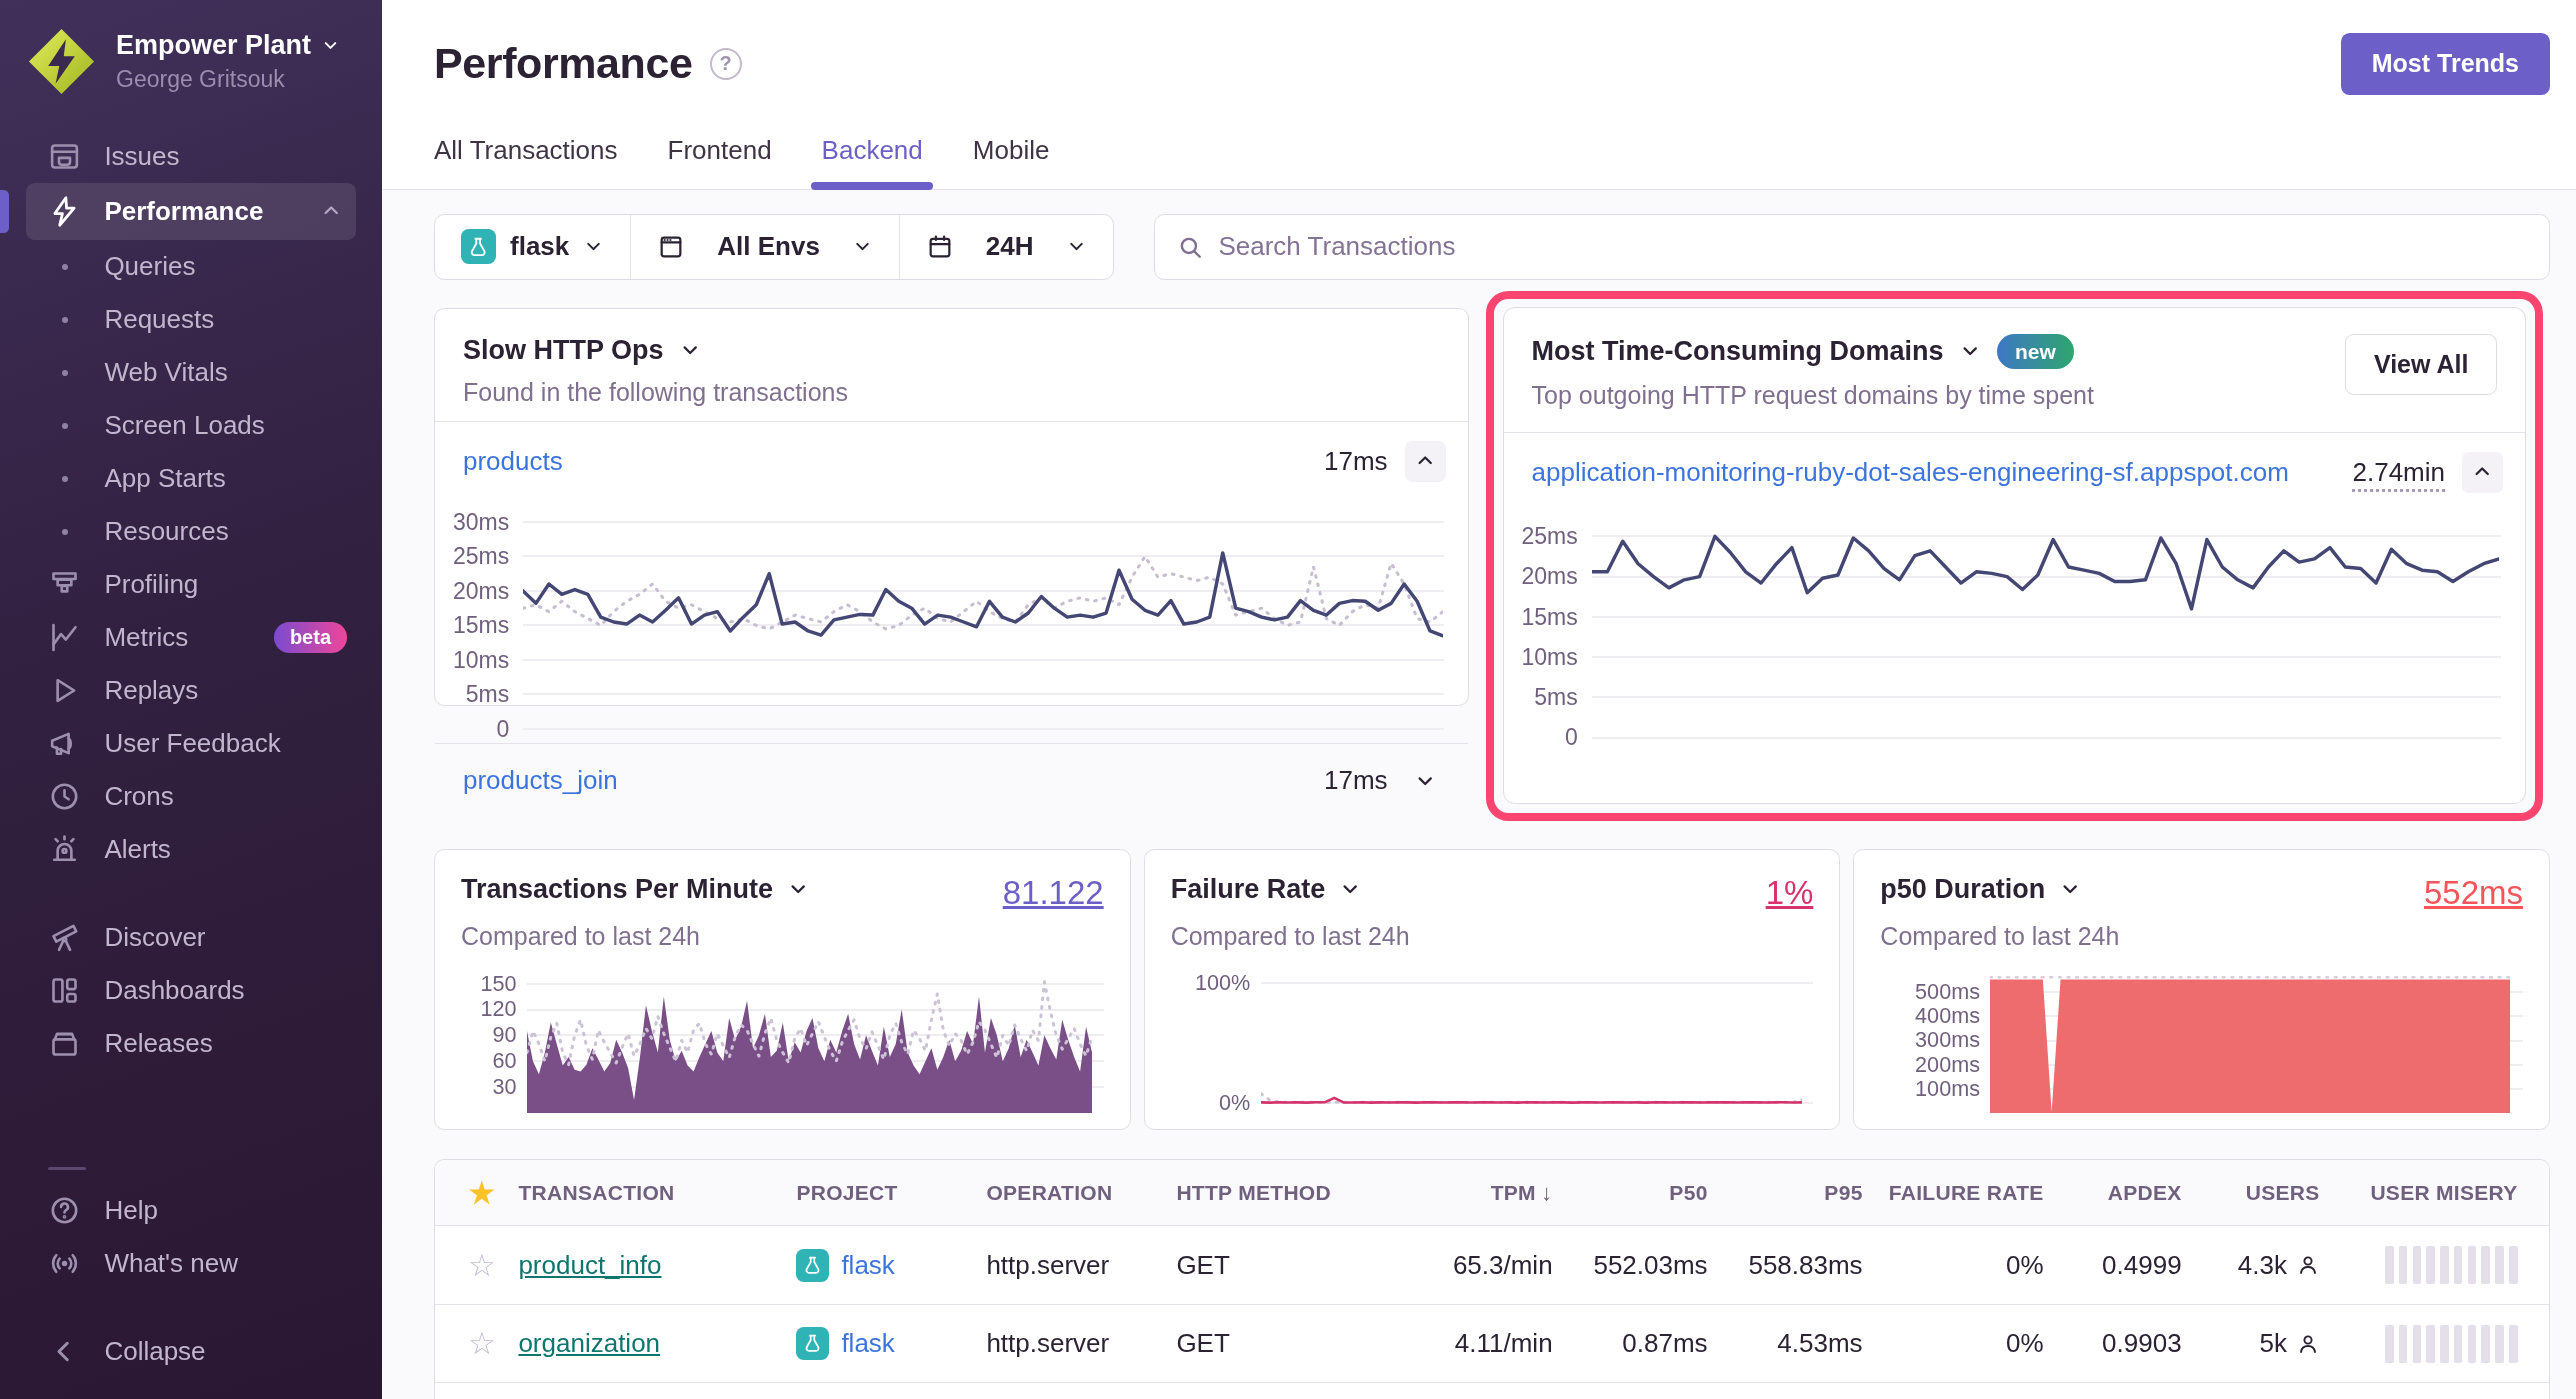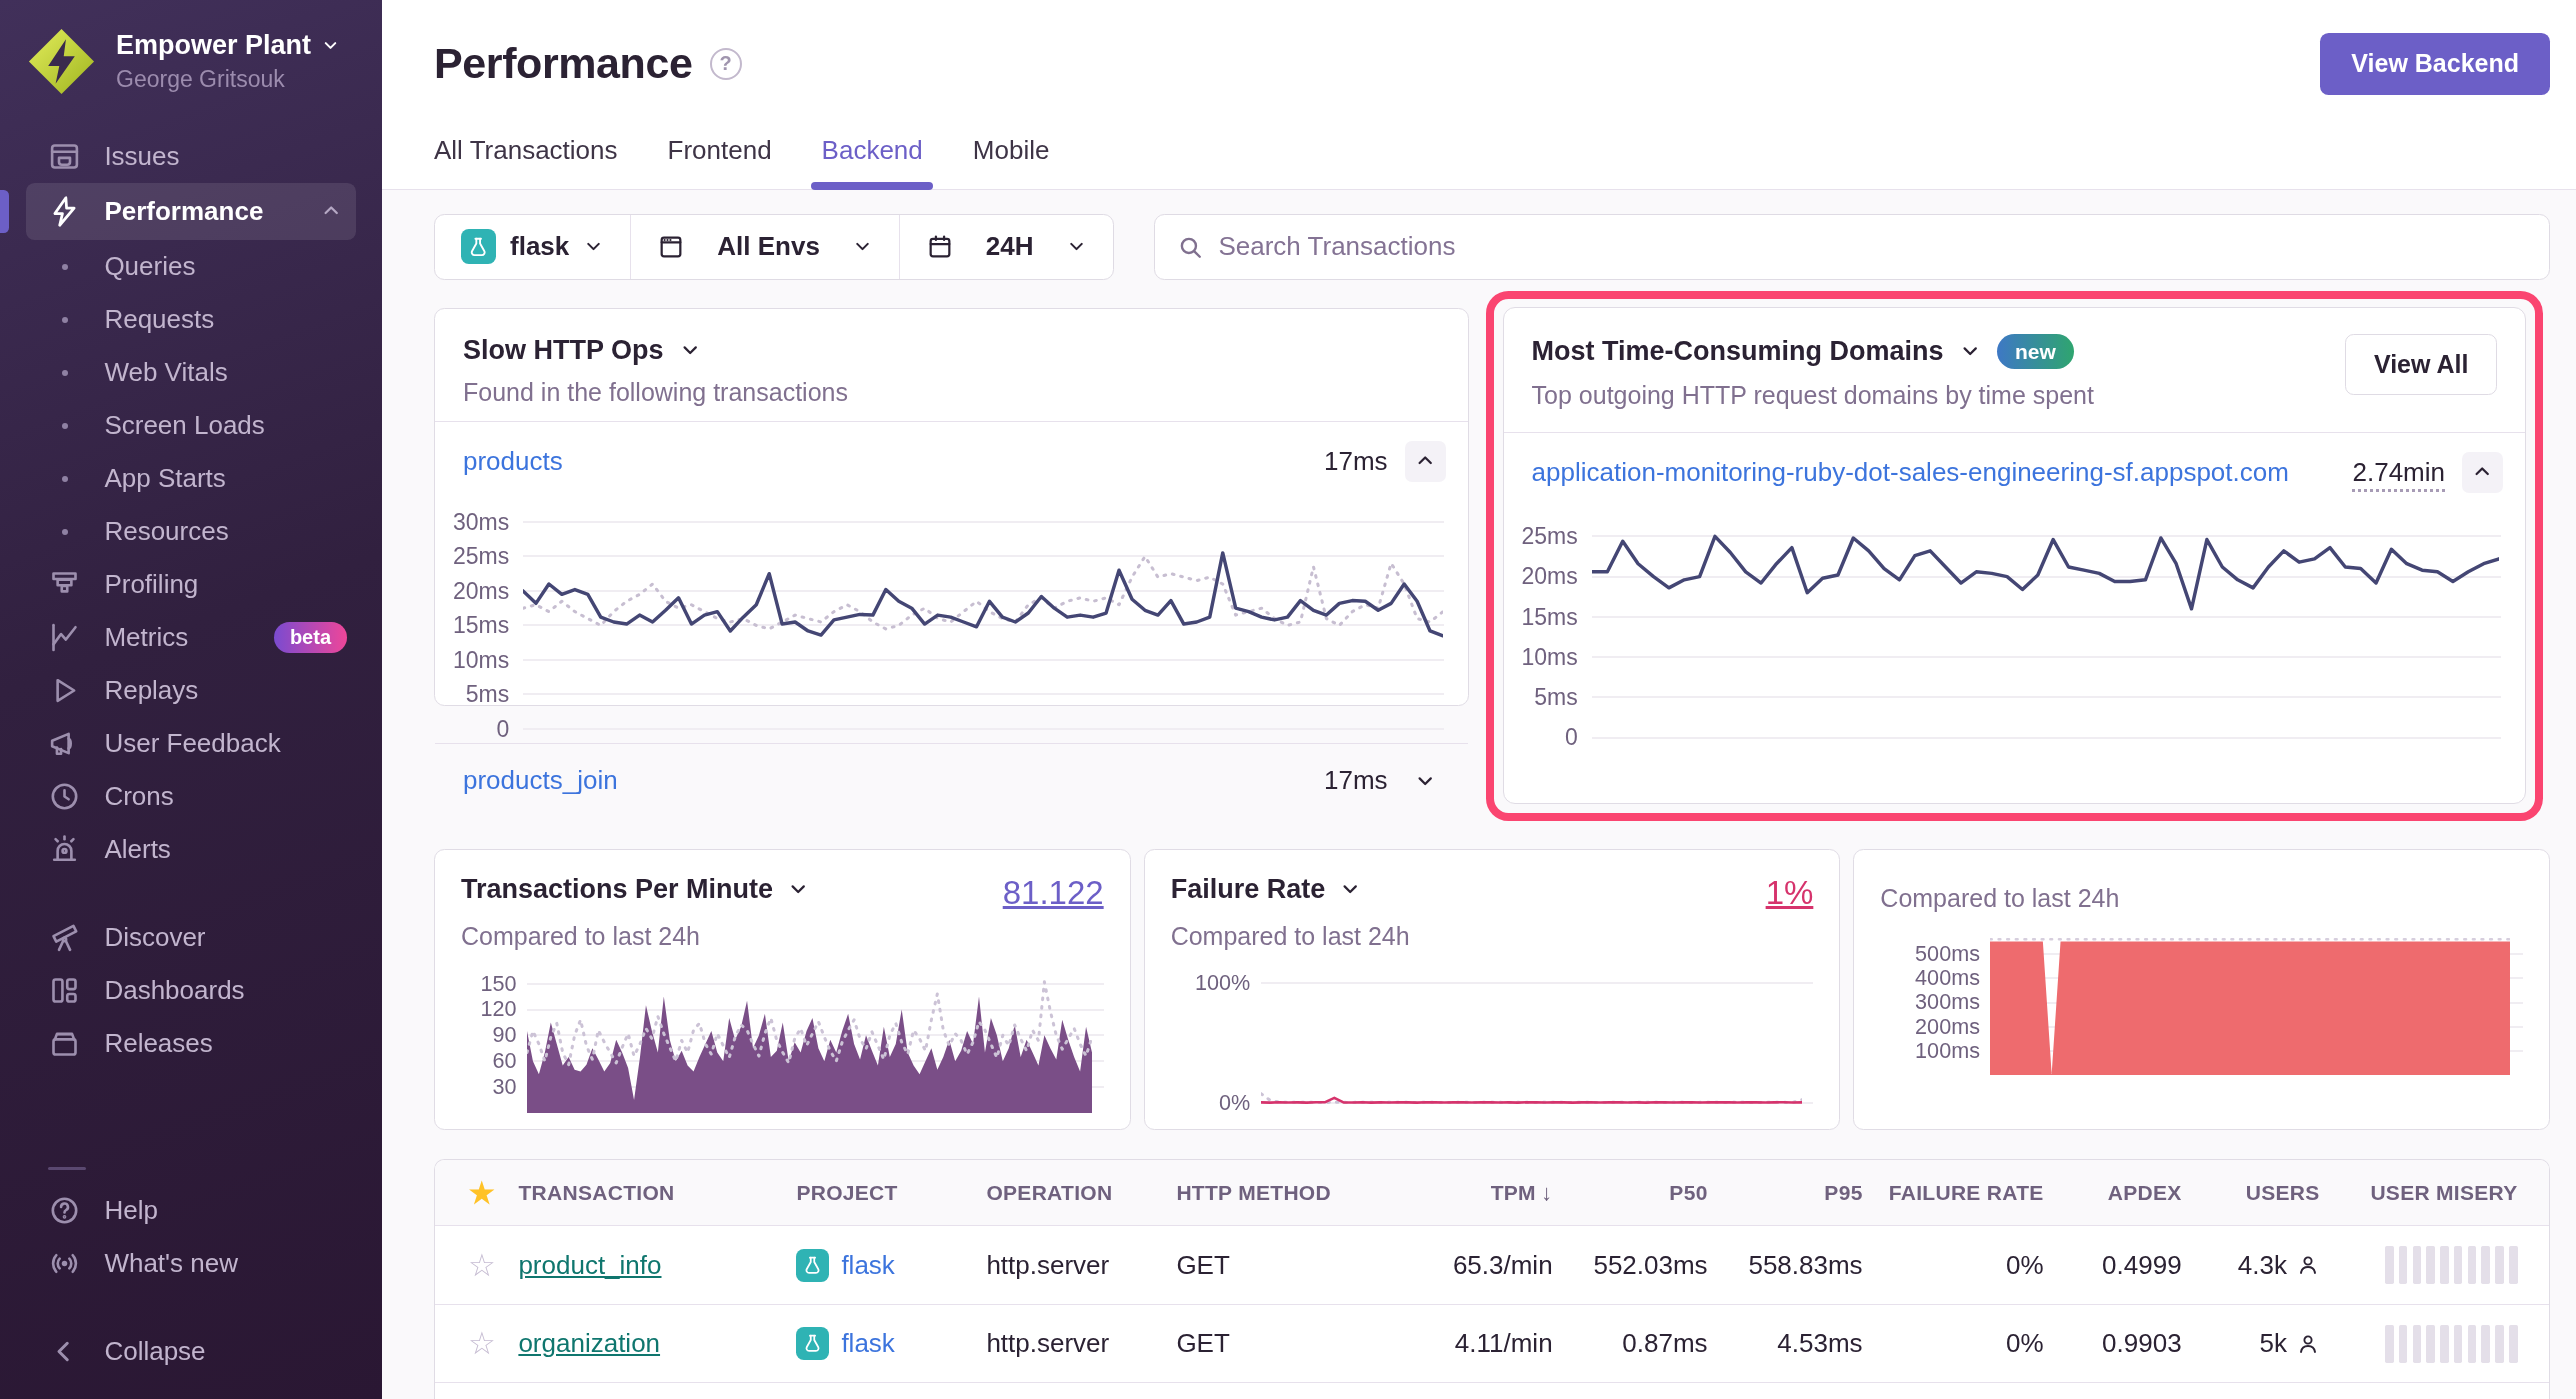--- a/index.html
+++ b/index.html
@@ -332,21 +332,21 @@
       <div class="nav-bottom-pad"></div>
     </nav>
   </aside>
 
   <div class="main">
 
     <header class="page-header">
       <div class="title-row">
         <h1 class="page-title">Performance</h1>
         <span class="help-circle">?</span>
-        <button class="view-trends">View Backend</button>
+        <button class="view-trends">Most Trends</button>
       </div>
       <div class="tabs">
         <div class="tab">All Transactions</div>
         <div class="tab">Frontend</div>
         <div class="tab active">Backend</div>
         <div class="tab">Mobile</div>
       </div>
     </header>
 
     <div class="content">
@@ -563,20 +563,29 @@
                 <div class="gridline" style="top: 134px;"></div>
                 <svg width="541" height="145" viewBox="0 0 627 168">
                   <polyline points="0.0,145.6 10.6,153.3 21.3,155.4 31.9,155.5 42.5,155.7 53.1,155.5 63.8,155.7 74.4,155.8 85.0,155.5 95.6,155.7 106.3,155.8 116.9,155.5 127.5,155.7 138.2,155.8 148.8,155.7 159.4,155.5 170.0,155.7 180.7,155.8 191.3,155.5 201.9,155.7 212.5,155.8 223.2,155.7 233.8,155.5 244.4,155.8 255.1,155.7 265.7,155.5 276.3,155.7 286.9,155.8 297.6,155.5 308.2,155.7 318.8,155.8 329.4,155.7 340.1,155.5 350.7,155.7 361.3,155.8 371.9,155.5 382.6,155.7 393.2,155.8 403.8,155.7 414.5,155.5 425.1,155.8 435.7,155.7 446.3,155.5 457.0,155.7 467.6,155.8 478.2,155.5 488.8,155.7 499.5,155.8 510.1,155.7 520.7,155.5 531.4,155.7 542.0,155.8 552.6,155.5 563.2,155.7 573.9,155.8 584.5,155.7 595.1,155.5 605.7,155.7 616.4,155.8 627.0,152.6" fill="none" stroke="#CCC3D6" stroke-width="3.5" stroke-linecap="round" stroke-linejoin="round" stroke-dasharray="2 8"></polyline>
                   <polyline points="0.0,155.7 10.6,156.0 21.3,155.5 31.9,155.8 42.5,155.7 53.1,156.0 63.8,155.5 74.4,155.4 85.0,150.5 95.6,155.7 106.3,155.8 116.9,155.5 127.5,156.0 138.2,155.7 148.8,155.8 159.4,155.5 170.0,155.7 180.7,156.0 191.3,155.5 201.9,155.7 212.5,155.8 223.2,155.5 233.8,155.7 244.4,155.8 255.1,155.7 265.7,155.5 276.3,155.8 286.9,155.7 297.6,156.0 308.2,155.5 318.8,155.7 329.4,155.8 340.1,155.5 350.7,155.7 361.3,156.0 371.9,155.7 382.6,155.5 393.2,155.8 403.8,155.7 414.5,155.5 425.1,155.8 435.7,155.7 446.3,156.0 457.0,155.5 467.6,155.7 478.2,155.8 488.8,155.5 499.5,155.7 510.1,155.8 520.7,155.7 531.4,155.5 542.0,155.7 552.6,155.8 563.2,155.5 573.9,155.7 584.5,155.8 595.1,155.7 605.7,155.5 616.4,155.8 627.0,155.7" fill="none" stroke="#D6336C" stroke-width="3" stroke-linecap="round" stroke-linejoin="round"></polyline>
                 </svg>
               </div>
           </div>
         </section>
 
         <section class="card metric-card">
+          <div class="metric-top">
+            <span class="metric-title">
+                <span>p50 Duration</span>
+              <svg class="tchev" width="22.4" height="22.4" viewBox="0 0 24 24" fill="none" stroke="currentColor" stroke-width="2.4" stroke-linecap="round" stroke-linejoin="round">
+                  <polyline points="6,9 12,15 18,9"></polyline>
+                </svg>
+            </span>
+            <span class="metric-value v-red">552ms</span>
+          </div>
           <div class="metric-sub">Compared to last 24h</div>
           <div class="chart chart-sm">
             <div class="ylabels yw128">
                 <div class="tick-label" style="top: 24px;">500ms</div>
                 <div class="tick-label" style="top: 48px;">400ms</div>
                 <div class="tick-label" style="top: 72px;">300ms</div>
                 <div class="tick-label" style="top: 97px;">200ms</div>
                 <div class="tick-label" style="top: 121px;">100ms</div>
               </div>
             <div class="plot">

